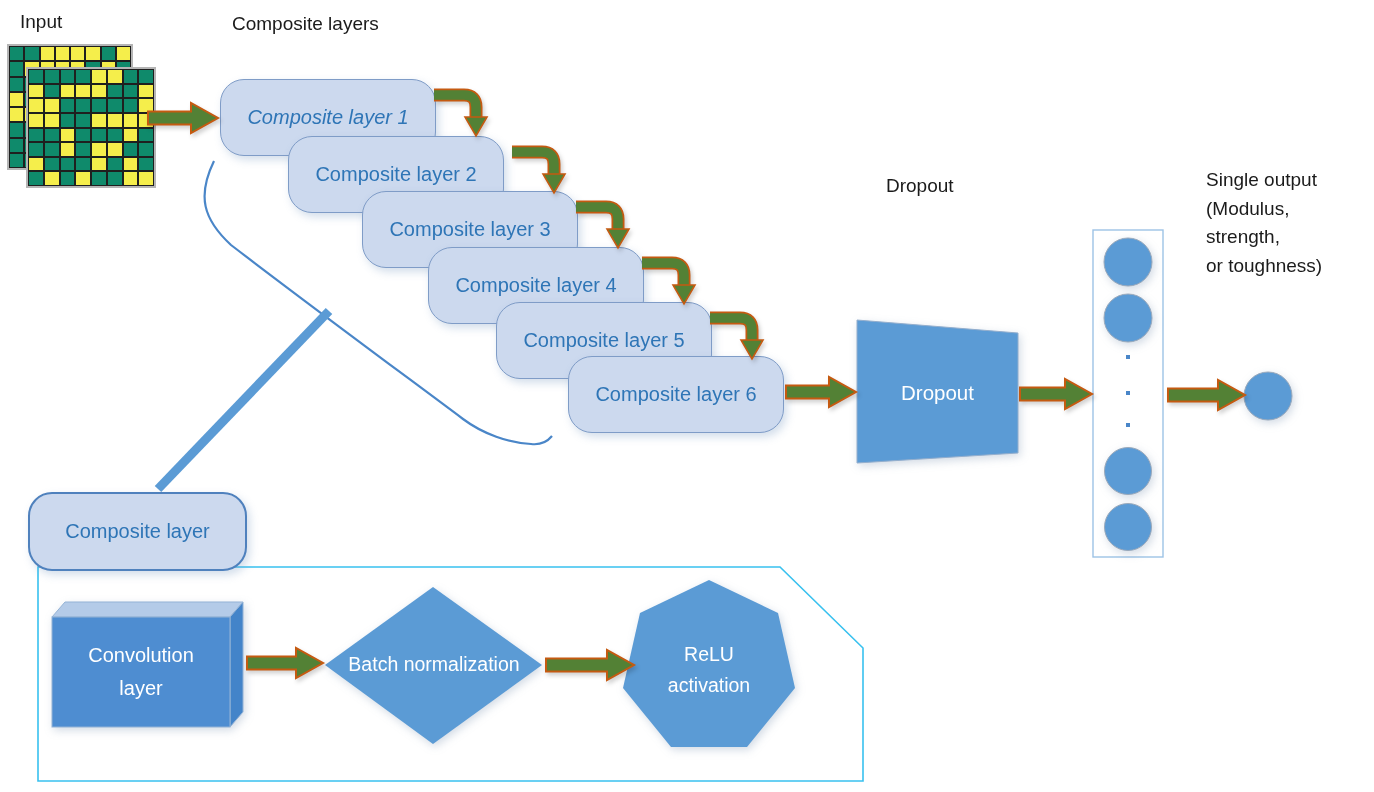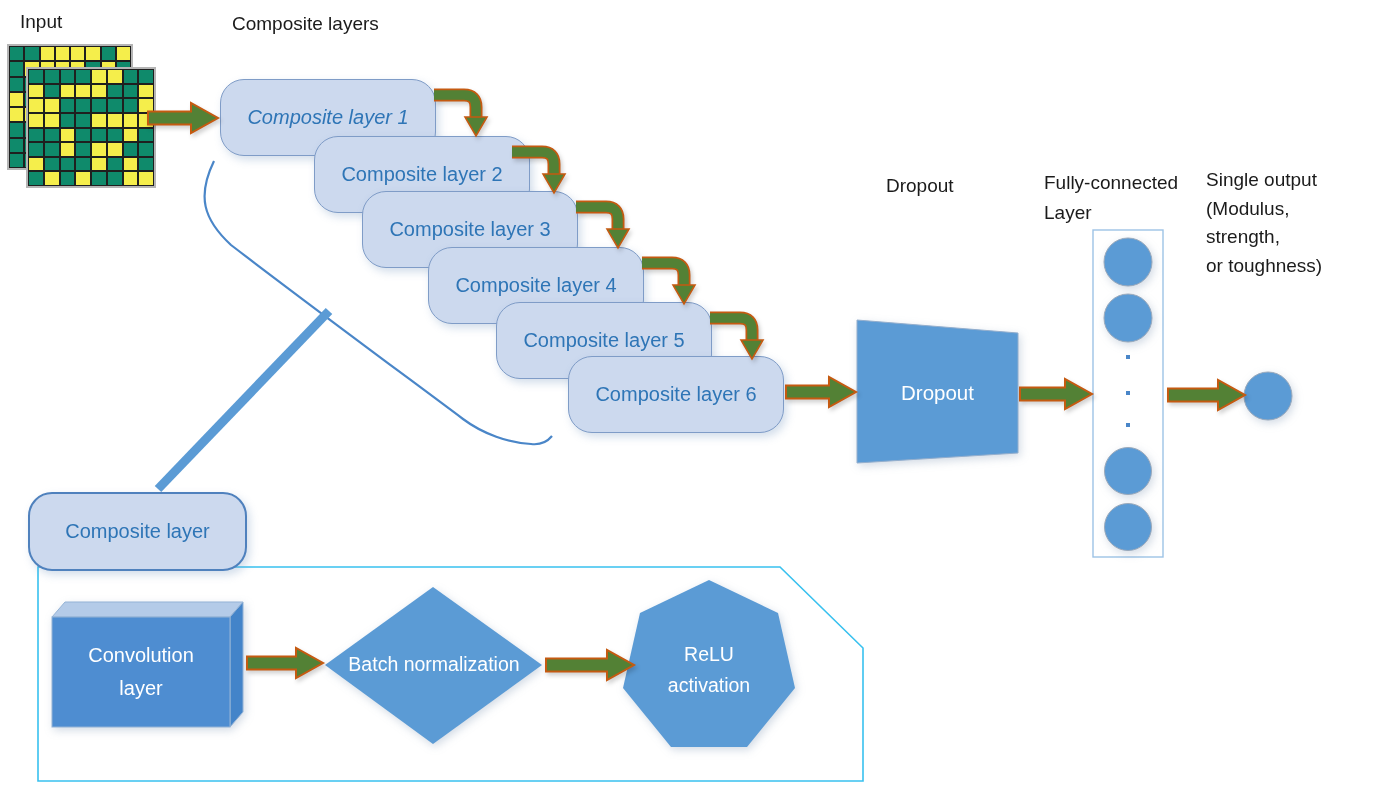--- a/index.html
+++ b/index.html
@@ -194,21 +194,21 @@
       <div class="cell cell-y"></div>
       <div class="cell cell-g"></div>
       <div class="cell cell-g"></div>
       <div class="cell cell-y"></div>
       <div class="cell cell-y"></div>
     </div>
 
   <div class="cascade-box" style="left:220px;top:79px;font-style:italic;">
       <span>Composite layer 1</span>
     </div>
-  <div class="cascade-box" style="left:314px;top:136px;text-align:center;">
+  <div class="cascade-box" style="left:288px;top:136px;text-align:center;">
       <span>Composite layer 2</span>
     </div>
   <div class="cascade-box" style="left:362px;top:191px;">
       <span>Composite layer 3</span>
     </div>
   <div class="cascade-box" style="left:428px;top:247px;">
       <span>Composite layer 4</span>
     </div>
   <div class="cascade-box" style="left:496px;top:302px;align-items:center;">
       <span>Composite layer 5</span>
@@ -254,24 +254,20 @@
       <path d="M 710,318 H 740 Q 752,318 752,330 V 340" fill="none" stroke="var(--arrow-outline)" stroke-width="13"></path>
       <path d="M 710,318 H 740 Q 752,318 752,330 V 340" fill="none" stroke="var(--arrow-green)" stroke-width="9.5"></path>
       <polygon points="741,340 763,340 752,359" fill="var(--arrow-green)" stroke="var(--arrow-outline)" stroke-width="1.6"></polygon>
     </g>
   </svg>
 
   <div class="lbl" style="left:20px;top:8px;width:104px;">Input</div>
   <div class="lbl" style="left:232px;top:10px;width:190px;">Composite layers</div>
   <div class="lbl" style="left:886px;top:172px;width:120px;">Dropout</div>
 
-  <div class="lbl" style="left:1044px;top:168px;width:170px;line-height:30px;">
-    <div>Fully-connected</div>
-    <div>Layer</div>
-  </div>
 
   <div class="lbl" style="left:1206px;top:166px;width:170px;line-height:28.5px;">
     <div>Single output</div>
     <div>(Modulus,</div>
     <div>strength,</div>
     <div>or toughness)</div>
   </div>
 
   <div class="shape-txt" style="left:860px;top:368px;width:155px;height:50px;font-size:20.5px;">
     <div>Dropout</div>

